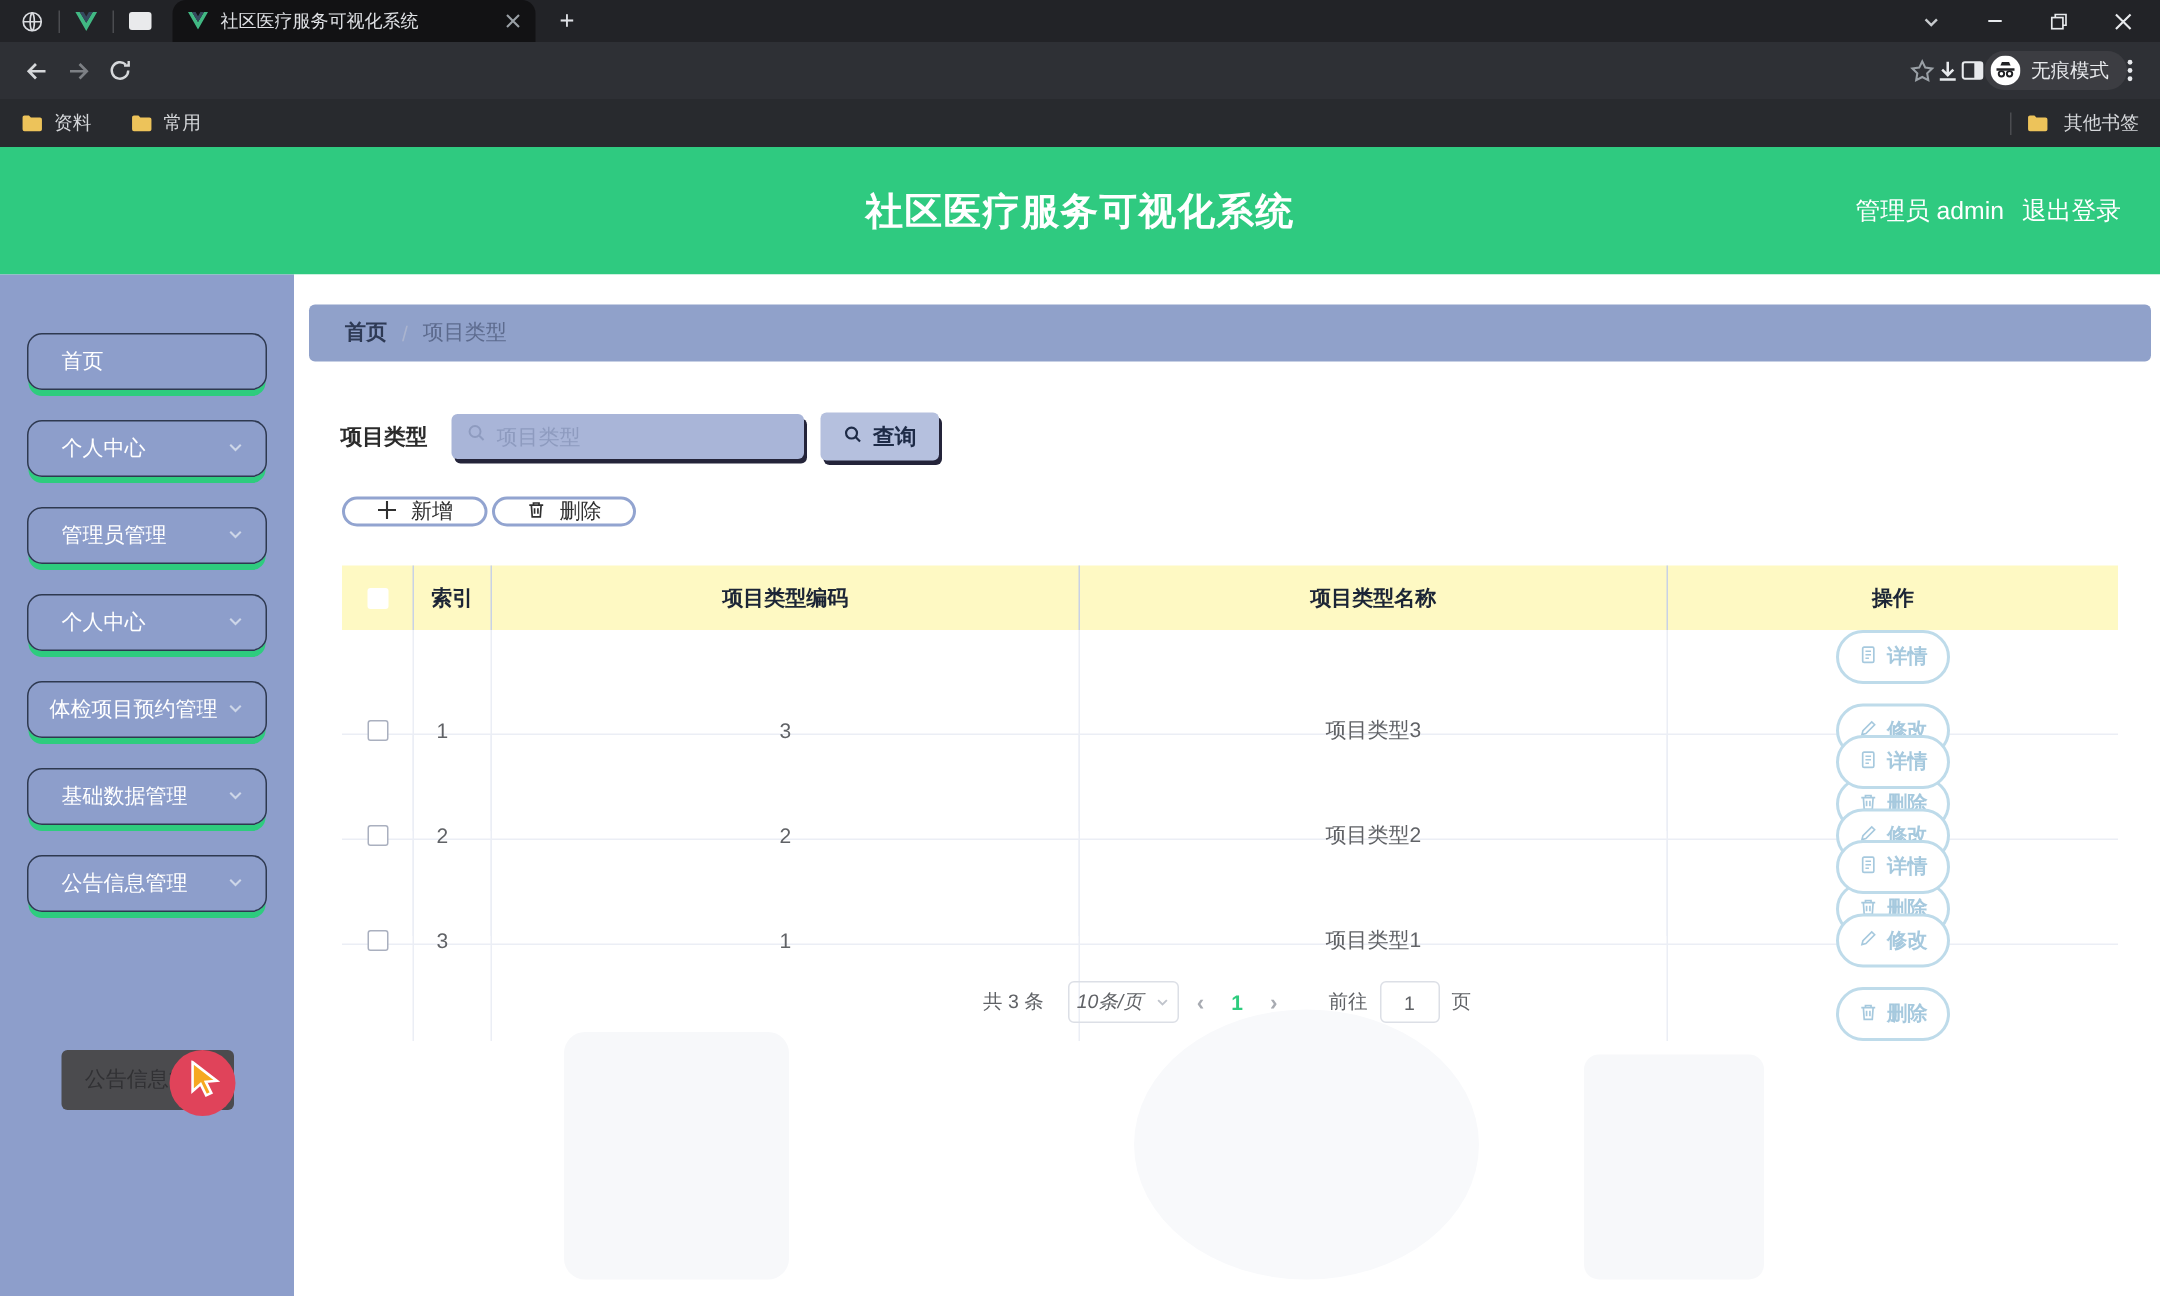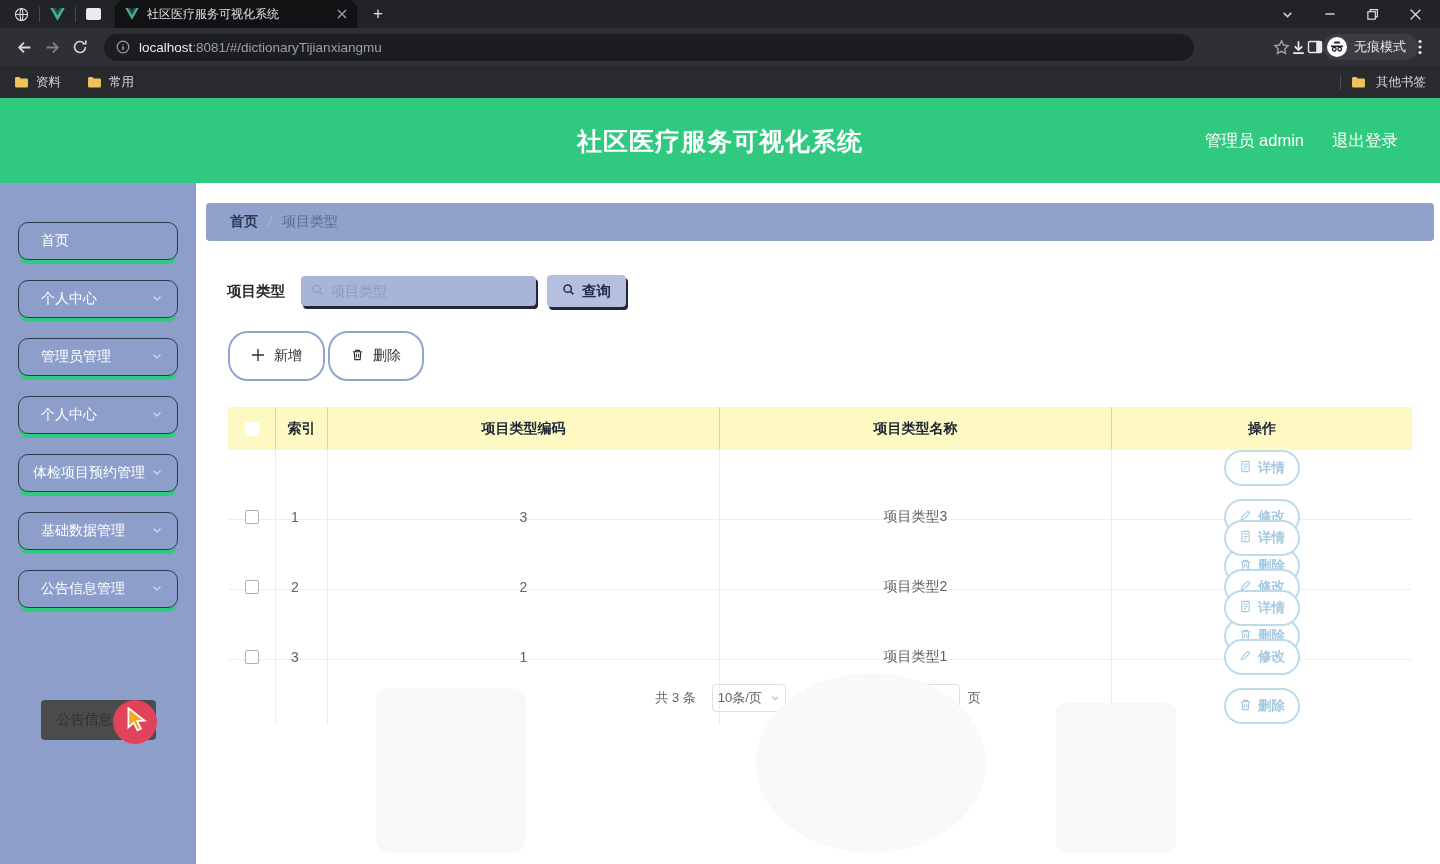--- a/index.html
+++ b/index.html
@@ -31,22 +31,22 @@
 
   .bookmarks { height:32px; background:#282a2e; display:flex; align-items:center; padding:0 14px;
                color:#d5d7da; font-size:12.5px; }
   .bm { display:flex; align-items:center; gap:7px; margin-right:26px; }
   .bm-right { margin-left:auto; display:flex; align-items:center; gap:10px; }
 
   
   .app-header { height:85px; background:#2fca80; position:relative; }
   .app-title { position:absolute; left:50%; top:50%; transform:translate(-50%,-50%);
                color:#fff; font-size:25px; font-weight:bold; letter-spacing:1px; white-space:nowrap; }
-  .hdr-right { position:absolute; right:42px; top:50%; transform:translateY(-50%);
-               display:flex; gap:28px; color:#fff; font-size:16.5px; }
+  .hdr-right { position:absolute; right:26px; top:50%; transform:translateY(-50%);
+               display:flex; gap:12px; color:#fff; font-size:16.5px; }
 
   
   .app-body { display:flex; height:681px; }
   .sidebar { width:196px; background:#8d9ecb; position:relative; padding-top:39px; flex:none; }
   .side-btn { width:160px; height:38px; margin:0 auto 20px; border:1.5px solid #2e3950; border-radius:10px;
               color:#fff; font-size:14px; display:flex; align-items:center; justify-content:space-between;
               padding:0 14px 0 22px; box-shadow:0 5px 0 -1px #2ecc7e; cursor:pointer; }
   .chev { color:#cdd6e8; }
   .side-tooltip { position:absolute; left:41px; top:517px; width:115px; height:40px; background:#4b4b4e;
                   border-radius:4px; color:#313134; font-size:14px; display:flex; align-items:center;
@@ -74,21 +74,21 @@
                 box-shadow:2px 3px 0 #24243a; display:flex; align-items:center; padding:0 10px; gap:7px;
                 color:#8e9bbf; }
   .search-box input { border:none; outline:none; background:transparent; font-size:14px; color:#3c4868;
                       width:100%; font-family:inherit; }
   .search-box input::placeholder { color:#8e9bbf; }
   .search-btn { margin-left:11px; height:32px; padding:0 15px; background:#b5c0de; border-radius:4px;
                 box-shadow:2px 3px 0 #24243a; color:#1e2b47; font-weight:bold; font-size:14.5px;
                 display:flex; align-items:center; gap:7px; border:none; cursor:pointer; font-family:inherit; }
 
   .btn-row { margin:24px 0 0 32px; display:flex; gap:3px; }
-  .pill-btn { height:50px; padding:0 21px; border:2px solid #92a4d0; border-radius:20px; background:#fff;
+  .pill-btn { height:20px; padding:0 21px; border:2px solid #92a4d0; border-radius:20px; background:#fff;
               color:#303030; font-size:14px; display:flex; align-items:center; gap:9px; cursor:pointer;
               font-family:Liberation Sans, sans-serif; }
 
   .table { margin:26px 0 0 32px; width:1184px; font-size:14px; }
   .t-row { display:grid; grid-template-columns:48px 52px 392px 392px 300px; }
   .t-head { background:#fef9c3; height:43px; }
   .t-head .t-cell { color:#1c2536; font-weight:bold; border-right:1px solid #c8d2e6; }
   .t-head .t-cell:last-child { border-right:none; }
   .t-cell { display:flex; align-items:center; justify-content:center; }
   .t-body-row { height:70px; border-bottom:1px solid #ebeef5; color:#606266; }
@@ -99,21 +99,21 @@
   .cb-row { border:1px solid #aab0bf; }
   .act-btn { height:36px; padding:0 13px; border:2px solid #bedbea; border-radius:18px; background:#fff;
              color:#a6c9de; font-size:13.5px; font-weight:bold; display:flex; align-items:center; gap:6px;
              cursor:pointer; font-family:inherit; }
   .actions { gap:13px;flex-direction:column; }
 
   .pagination { margin-top:24px; display:flex; align-items:center; justify-content:center;
                 font-size:13px; color:#606266; }
   .pg-total { margin-right:16px; }
   .pg-select { width:74px; height:28px; border:1px solid #dcdfe6; border-radius:4px; display:flex;
-               align-items:center; justify-content:center; gap:8px; color:#606266; cursor:pointer; }
+               align-items:center; justify-content:center; gap:8px; color:#606266; cursor:pointer;font-style:italic; }
   .pg-arrow { color:#a8abb2; font-size:15px; font-weight:bold; padding:0 12px; cursor:pointer; }
   .pg-cur { color:#2ecc7e; font-weight:bold; font-size:14px; padding:0 6px; cursor:pointer; }
   .pg-goto { margin-left:22px; display:flex; align-items:center; gap:8px; }
   .pg-input { width:40px; height:28px; border:1px solid #dcdfe6; border-radius:4px; text-align:center;
               font-size:13px; color:#606266; outline:none; font-family:inherit; }
 </style>
 </head>
 <body>
 
 <div class="titlebar">
@@ -184,29 +184,20 @@
     <svg width="17" height="17" viewBox="0 0 16 16" fill="none" stroke="currentColor" stroke-width="1.7">
         <path d="M2.5 8H13M8.5 3.5L13 8l-4.5 4.5"></path>
       </svg>
   </span>
   <span class="nav-ic">
     <svg width="16" height="16" viewBox="0 0 16 16" fill="none" stroke="currentColor" stroke-width="1.6">
         <path d="M13.5 8a5.5 5.5 0 1 1-1.7-4"></path>
         <path d="M13.8 1.6v3.1h-3.1"></path>
       </svg>
   </span>
-  <div class="omnibox">
-    <span class="icon-btn">
-      <svg width="14" height="14" viewBox="0 0 14 14" fill="none" stroke="#9aa0a6" stroke-width="1.2">
-          <circle cx="7" cy="7" r="5.8"></circle>
-          <path d="M7 6.3v3.4M7 4.1v.3" stroke-width="1.6"></path>
-        </svg>
-    </span>
-    <span class="url"><b>localhost</b><span>:8081/#/dictionaryTijianxiangmu</span></span>
-  </div>
   <div class="nav-right">
     <span class="icon-btn">
       <svg width="17" height="17" viewBox="0 0 16 16" fill="none" stroke="#9aa0a6" stroke-width="1.3">
           <path d="M8 1.8l1.9 3.9 4.3.6-3.1 3 .7 4.3L8 11.6l-3.8 2 .7-4.3-3.1-3 4.3-.6z"></path>
         </svg>
     </span>
     <span class="icon-btn">
       <svg width="17" height="17" viewBox="0 0 16 16" fill="none" stroke="#e8eaed" stroke-width="1.6">
           <path d="M8 2v8M4.5 7L8 10.5 11.5 7M3 13.2h10"></path>
         </svg>

